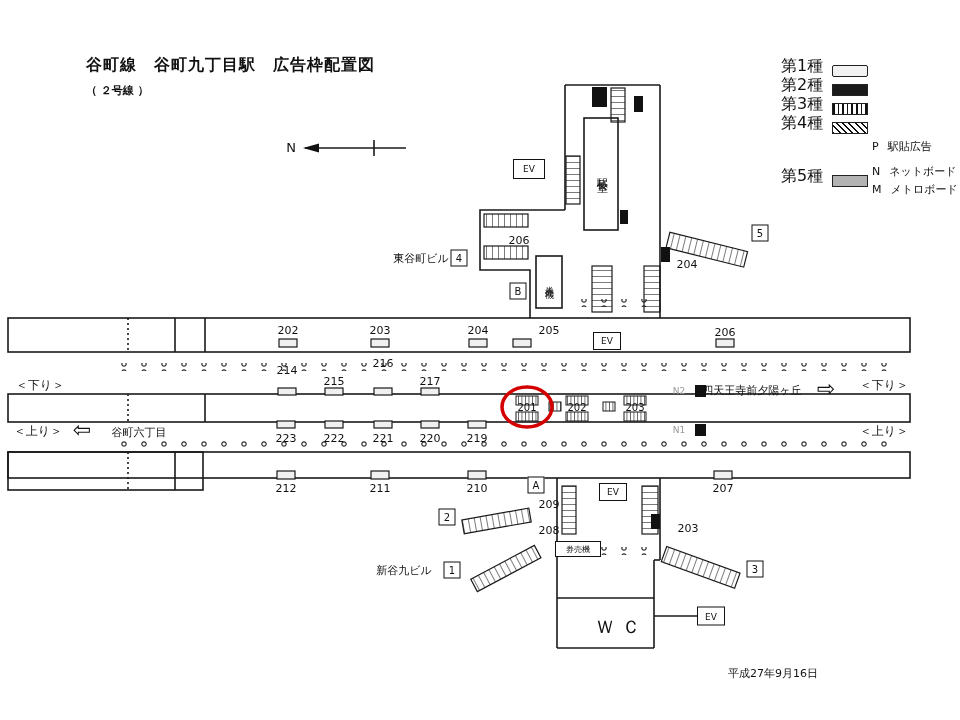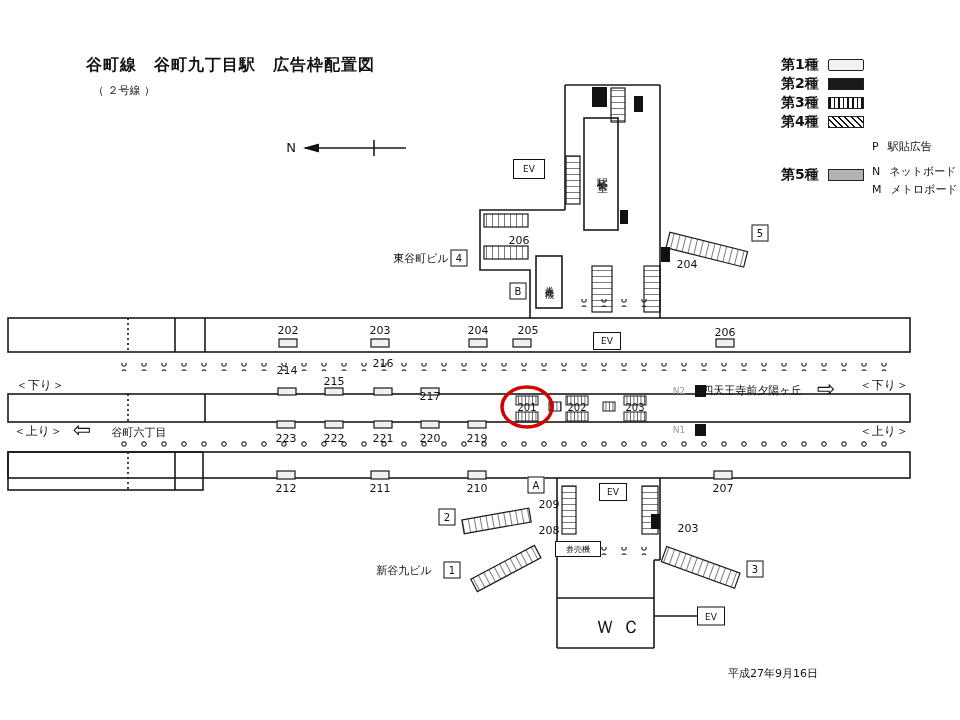--- a/index.html
+++ b/index.html
@@ -1,35 +1,35 @@
 <!DOCTYPE html>
 <html><head>
 <meta charset="utf-8">
 <style>
   html,body { margin:0; padding:0; background:#fff; }
   body { font-family:"DejaVu Sans","Liberation Sans",sans-serif; color:#111; }
   #stage { position:relative; width:960px; height:720px; background:#fff; overflow:hidden; }
   .a { position:absolute; }
   .c { transform:translate(-50%,-50%); white-space:nowrap; }
   .title1 { font-size:16px; font-weight:bold; letter-spacing:1px; }
-  .title2 { font-size:11px; margin-top:7px; margin-left:7px; }
+  .title2 { font-size:11px; margin-top:7px; margin-left:0;font-weight:bold; }
   .num { font-size:11px; }
   .num10 { font-size:10px; }
   .dir { font-size:12px; }
   .jp11 { font-size:11px; }
   .gray { color:#9a9a9a; font-size:9px; }
   .arrowglyph { font-size:22px; line-height:1; }
   .exitbox { width:15px; height:15px; border:1.6px solid #111; background:#fff;
              display:flex; align-items:center; justify-content:center; font-size:10px; box-sizing:content-box; }
   .evbox { border:1.5px solid #111; background:#fff; display:flex; align-items:center;
            justify-content:center; font-size:9px; }
   .tmbox { border:1.4px solid #111; background:#fff; display:flex; align-items:center;
            justify-content:center; font-size:8px; }
   .vert { writing-mode:vertical-rl; text-orientation:upright; letter-spacing:2px; }
-  .legend-row { position:absolute; display:flex; align-items:center; gap:9px; font-size:14px;font-weight:bold; }
+  .legend-row { position:absolute; display:flex; align-items:flex-end; gap:9px; font-size:16px; }
   .legend-note { position:absolute; display:flex; align-items:center; gap:9px; font-size:11px; }
   .sw { width:36px; height:12px; border:1.3px solid #222; box-sizing:border-box; }
   .sw1 { background:#f2f2f2; border-radius:2px; }
   .sw2 { background:#1a1a1a; }
   .sw3 { background:repeating-linear-gradient(90deg,#111 0 1.6px,#fff 1.6px 4.6px); }
   .sw4 { background:repeating-linear-gradient(45deg,#111 0 1.4px,#fff 1.4px 4.4px); }
   .sw5 { background:#b3b3b3; }
 </style>
 </head>
 <body>
@@ -222,32 +222,32 @@
   <div class="a c vert" style="left:549px;top:282px;font-size:9px">券売機</div>
   <div class="a c tmbox" style="left:578px;top:549px;width:44px;height:14px">券売機</div>
   <div class="a c" style="left:622px;top:627px;font-size:18px;letter-spacing:8px">ＷＣ</div>
 
   <div class="a c num" style="left:519px;top:240px">206</div>
   <div class="a c num" style="left:687px;top:264px">204</div>
 
   <div class="a c num" style="left:288px;top:330px">202</div>
   <div class="a c num" style="left:380px;top:330px">203</div>
   <div class="a c num" style="left:478px;top:330px">204</div>
-  <div class="a c num" style="left:528px;top:330px">205</div>
+  <div class="a c num" style="left:549px;top:330px">205</div>
   <div class="a c num" style="left:725px;top:332px">206</div>
 
   <div class="a c dir" style="left:40px;top:385px">＜下り＞</div>
   <div class="a c dir" style="left:884px;top:385px">＜下り＞</div>
   <div class="a c dir" style="left:38px;top:431px">＜上り＞</div>
   <div class="a c dir" style="left:884px;top:431px">＜上り＞</div>
 
   <div class="a c num" style="left:287px;top:370px">214</div>
   <div class="a c num" style="left:334px;top:381px">215</div>
   <div class="a c num" style="left:383px;top:363px">216</div>
-  <div class="a c num" style="left:430px;top:396px">217</div>
+  <div class="a c num" style="left:430px;top:381px">217</div>
 
   <div class="a c gray" style="left:679px;top:391px">N2</div>
   <div class="a c gray" style="left:679px;top:430px">N1</div>
   <div class="a c jp11" style="left:752px;top:390px">四天王寺前夕陽ヶ丘</div>
   <div class="a c arrowglyph" style="left:826px;top:389px">⇨</div>
 
   <div class="a c num10" style="left:527px;top:407px">201</div>
   <div class="a c num10" style="left:577px;top:407px">202</div>
   <div class="a c num10" style="left:635px;top:407px">203</div>
 

